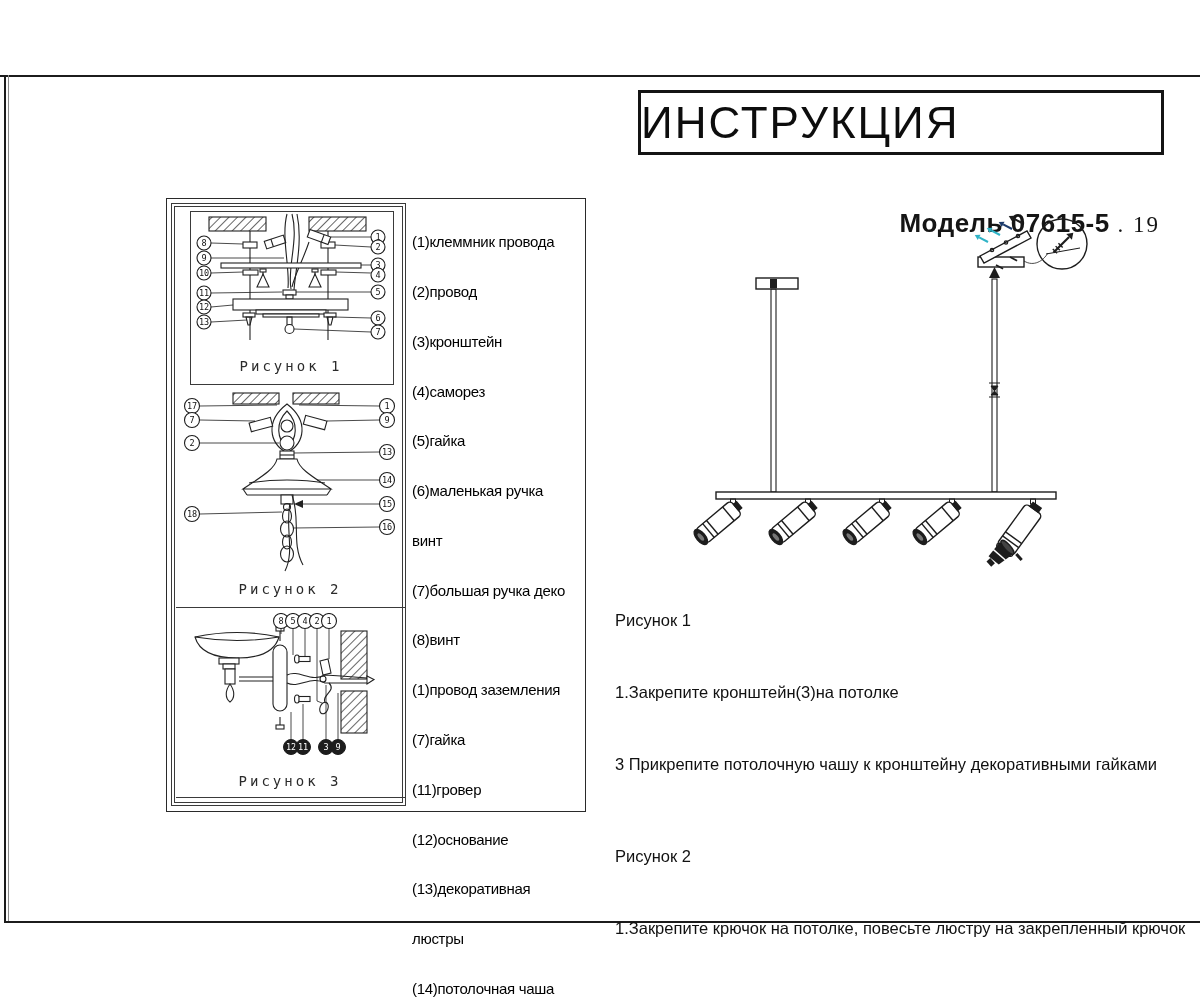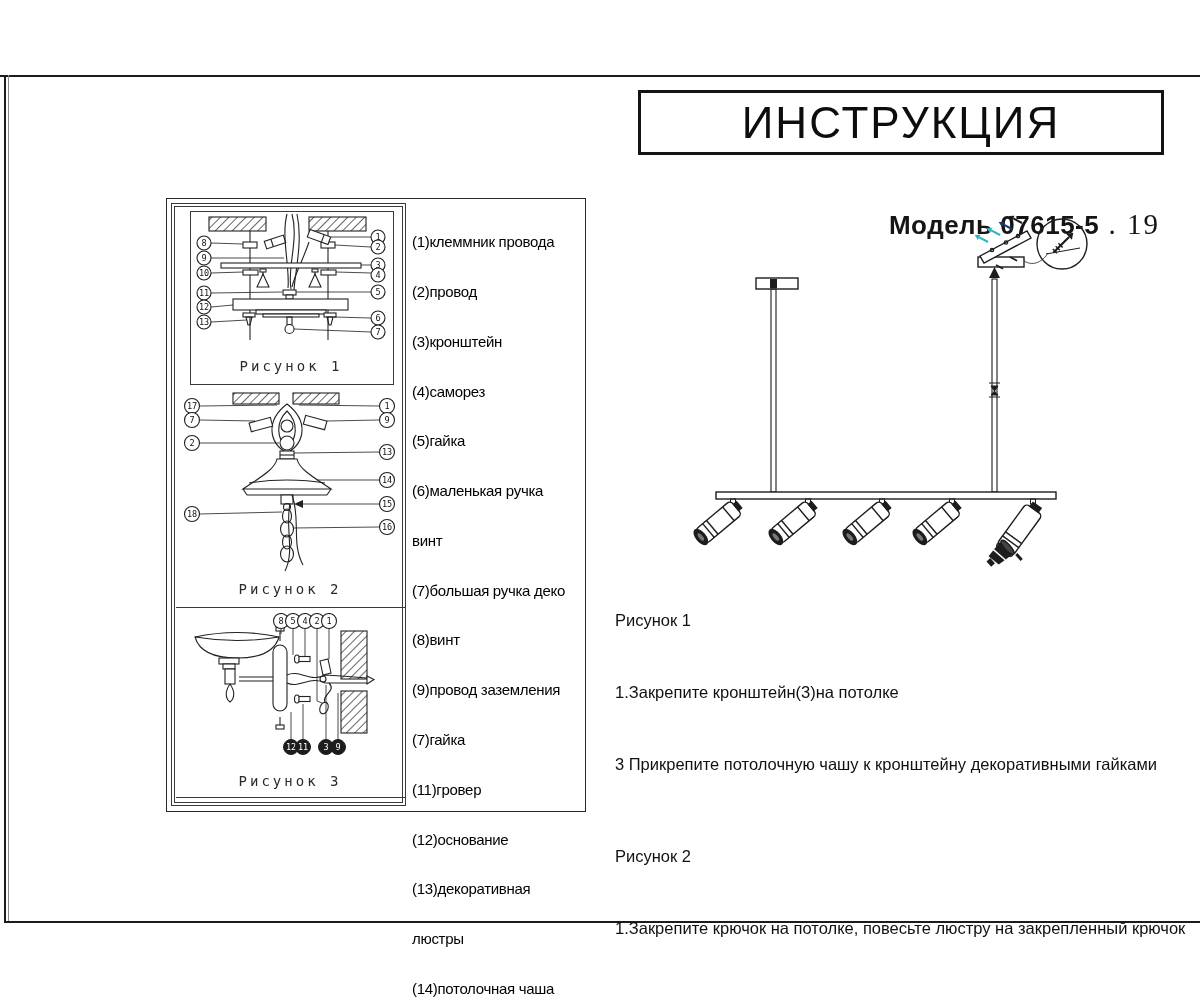--- a/index.html
+++ b/index.html
@@ -2,25 +2,25 @@
 <html><head>
 <meta charset="utf-8">
 <style>
   html,body{margin:0;padding:0;background:#ffffff;}
   #canvas{position:relative;width:1200px;height:1000px;background:#fff;overflow:hidden;
           font-family:"Liberation Sans",sans-serif;color:#151515;}
   .abs{position:absolute;}
   .rule{background:#1c1c1c;}
   
   .title-box{left:638px;top:90px;width:520px;height:59px;border:3px solid #141414;
-             display:flex;align-items:center;justify-content:center;
+             display:flex;align-items:center;
              font-size:44px;letter-spacing:2px;color:#0d0d0d;}
   .model-line{left:700px;top:190px;width:460px;height:32px;text-align:right;white-space:pre;}
   .model-main{font-size:26px;font-weight:700;letter-spacing:0.5px;}
-  .model-suffix{font-size:29px;font-family:"Liberation Serif",serif;letter-spacing:2px;}
+  .model-suffix{font-size:23px;font-family:"Liberation Serif",serif;letter-spacing:2px;}
   
   .outer-rect{left:166px;top:198px;width:418px;height:612px;border:1px solid #2a2a2a;}
   .fig-panel{left:171px;top:203px;width:233px;height:601px;border:1px solid #3a3a3a;
              box-shadow:inset 0 0 0 2px #fff, inset 0 0 0 3px #3a3a3a;background:#fff;}
   .fig1-box{left:190px;top:211px;width:202px;height:172px;border:1px solid #3a3a3a;}
   .fig-label{font-family:"DejaVu Sans Mono",monospace;font-size:14px;letter-spacing:3px;
              color:#2b2b2b;text-align:center;}
   .sep{background:#3a3a3a;}
   
   .parts{left:412px;top:201px;width:172px;font-size:15px;line-height:16.6px;
@@ -311,21 +311,21 @@
   <div class="abs parts">
     <div>(1)клеммник провода</div>
     <div>(2)провод</div>
     <div>(3)кронштейн</div>
     <div>(4)саморез</div>
     <div>(5)гайка</div>
     <div>(6)маленькая ручка</div>
     <div>винт</div>
     <div>(7)большая ручка деко</div>
     <div>(8)винт</div>
-    <div>(9)провод заземления</div>
+    <div>(1)провод заземления</div>
     <div>(7)гайка</div>
     <div>(11)гровер</div>
     <div>(12)основание</div>
     <div>(13)декоративная</div>
     <div>люстры</div>
     <div>(14)потолочная чаша</div>
     
     
     
     

